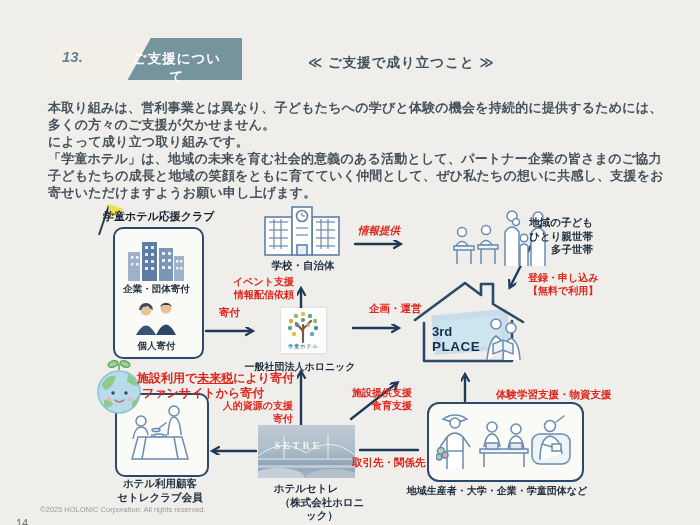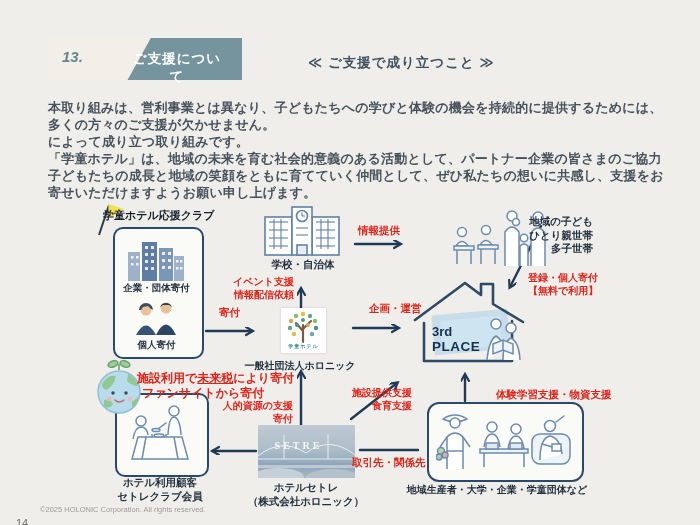--- a/index.html
+++ b/index.html
@@ -14,21 +14,21 @@
   .badge-num{position:absolute;left:14px;top:10px;font-size:15px;font-weight:bold;font-style:italic;color:#64858f;}
   .badge-title{position:absolute;left:80px;right:16px;top:12px;text-align:center;
                font-size:13.5px;font-weight:bold;color:#ffffff;letter-spacing:1px;font-family:Liberation Mono, monospace;}
   .subtitle{position:absolute;left:308px;top:54px;font-size:13.5px;font-weight:bold;color:#40525f;letter-spacing:1px;}
 
   
   .intro{position:absolute;left:48px;top:99px;font-size:13px;font-weight:600;color:#47525c;line-height:17px;letter-spacing:0.2px;}
 
   
   .red{position:absolute;color:#df241a;font-weight:bold;font-size:10.5px;line-height:1.25;}
-  .dark{position:absolute;color:#22313f;font-weight:bold;font-size:10.5px;line-height:1.3;font-family:Liberation Mono, monospace;}
+  .dark{position:absolute;color:#22313f;font-weight:bold;font-size:10.5px;line-height:1.3;}
   .r{text-align:right;}
   .c{text-align:center;}
   .u{text-decoration:underline;}
 
   .dbox{position:absolute;border:2px solid #2b4a6b;border-radius:10px;background:#fafaf7;}
 
   .house-text{position:absolute;color:#14304e;font-weight:bold;font-family:"Liberation Sans",sans-serif;}
 
   .hotel-photo{position:absolute;left:258px;top:425px;width:97px;height:53px;overflow:hidden;border-radius:1px;
                background:linear-gradient(180deg,#bfc9d3 0%,#aebec9 45%,#8ea6b9 75%,#a6b6c0 100%);}
@@ -160,21 +160,21 @@
         <line x1="53" y1="35" x2="72" y2="35"></line>
         <line x1="53" y1="43" x2="72" y2="43"></line>
       <line x1="58" y1="16" x2="58" y2="46"></line>
         <line x1="65" y1="16" x2="65" y2="46"></line>
       <line x1="33" y1="25" x2="45" y2="25"></line>
         <line x1="33" y1="32" x2="45" y2="32"></line>
     </g>
   </svg>
   <span class="dark c" style="left:265px;top:259px;width:76px;">学校・自治体</span>
 
-  <span class="red" style="left:358px;top:224px;">情報提供</span>
+  <span class="red" style="left:358px;top:224px;font-style:italic;">情報提供</span>
 
   <svg class="abs" style="left:452px;top:208px;" width="96" height="62" viewBox="0 0 96 62">
     <g stroke="#6b8cb0" stroke-width="1.5" fill="#ffffff">
       <circle cx="10" cy="24" r="4.5"></circle>
       <path d="M4,38 Q10,29 16,38 Z"></path>
       <rect x="2" y="38" width="20" height="4" fill="#eef2f7"></rect>
       <line x1="5" y1="42" x2="5" y2="56"></line>
         <line x1="19" y1="42" x2="19" y2="56"></line>
       <circle cx="34" cy="22" r="4.5"></circle>
       <path d="M28,37 Q34,28 40,37 Z"></path>
@@ -189,21 +189,21 @@
       <circle cx="86" cy="9" r="5"></circle>
       <path d="M79,58 V25 Q86,15 93,25 V58" fill="#fff"></path>
     </g>
   </svg>
   <div class="dark r" style="left:523px;top:216px;width:70px;">
     <div>地域の子ども</div>
     <div>ひとり親世帯</div>
     <div>多子世帯</div>
   </div>
   <div class="red" style="left:528px;top:272px;font-size:10px;">
-    <div>登録・個人寄付</div>
+    <div>登録・申し込み</div>
     <div>【無料で利用】</div>
   </div>
 
   <div class="red r" style="left:228px;top:276px;width:66px;font-size:10px;">
     <div>イベント支援</div>
     <div>情報配信依頼</div>
   </div>
   <span class="red" style="left:219px;top:306px;">寄付</span>
 
   <div class="logo">
@@ -278,21 +278,21 @@
         <line x1="0" y1="34" x2="97" y2="34"></line>
       </g>
       <ellipse cx="20" cy="52" rx="26" ry="9" fill="#ccd5dc" opacity="0.85"></ellipse>
       <ellipse cx="75" cy="54" rx="28" ry="10" fill="#b9c6cf" opacity="0.8"></ellipse>
       <rect x="0" y="40" width="97" height="3" fill="#d8dee4" opacity="0.6"></rect>
     </svg>
     <span class="hotel-name">SETRE</span>
   </div>
   <div class="dark c" style="left:246px;top:482px;width:120px;">
     <div>ホテルセトレ</div>
-    <div style="font-size:10.5px;">（株式会社ホロニック）</div>
+    <div style="font-size:10.5px;margin-left:32px;">（株式会社ホロニック）</div>
   </div>
 
   <span class="red" style="left:352px;top:456px;">取引先・関係先</span>
 
   <div class="dbox" style="left:115px;top:393px;width:90px;height:80px;"></div>
   <svg class="abs" style="left:128px;top:401px;" width="64" height="62" viewBox="0 0 64 62">
     <g stroke="#6b8cb0" stroke-width="1.5" fill="#ffffff">
       <circle cx="13" cy="20" r="5"></circle>
       <path d="M5,38 Q7,26 13,26 Q19,26 20,34"></path>
       <circle cx="46" cy="10" r="5"></circle>

